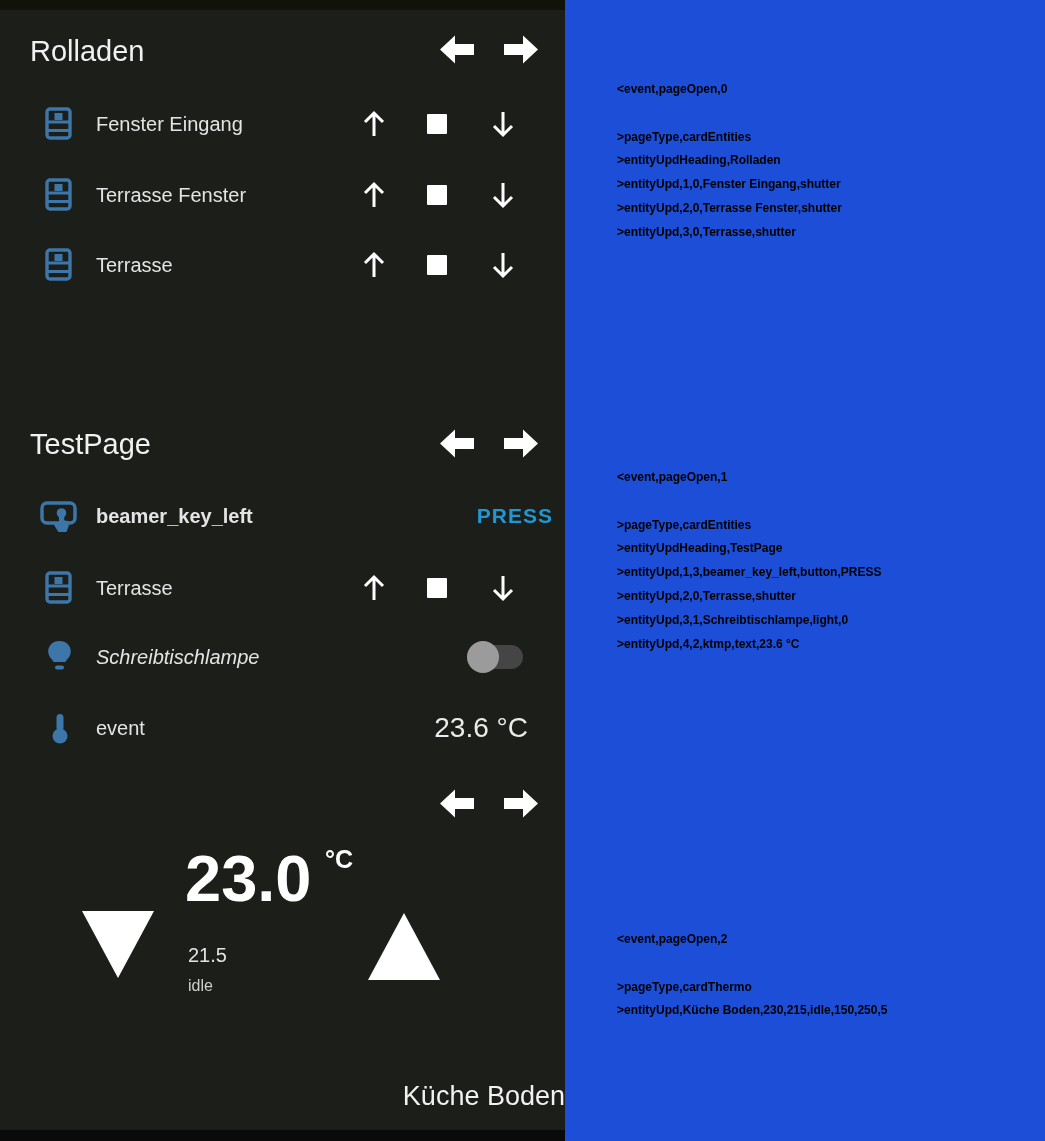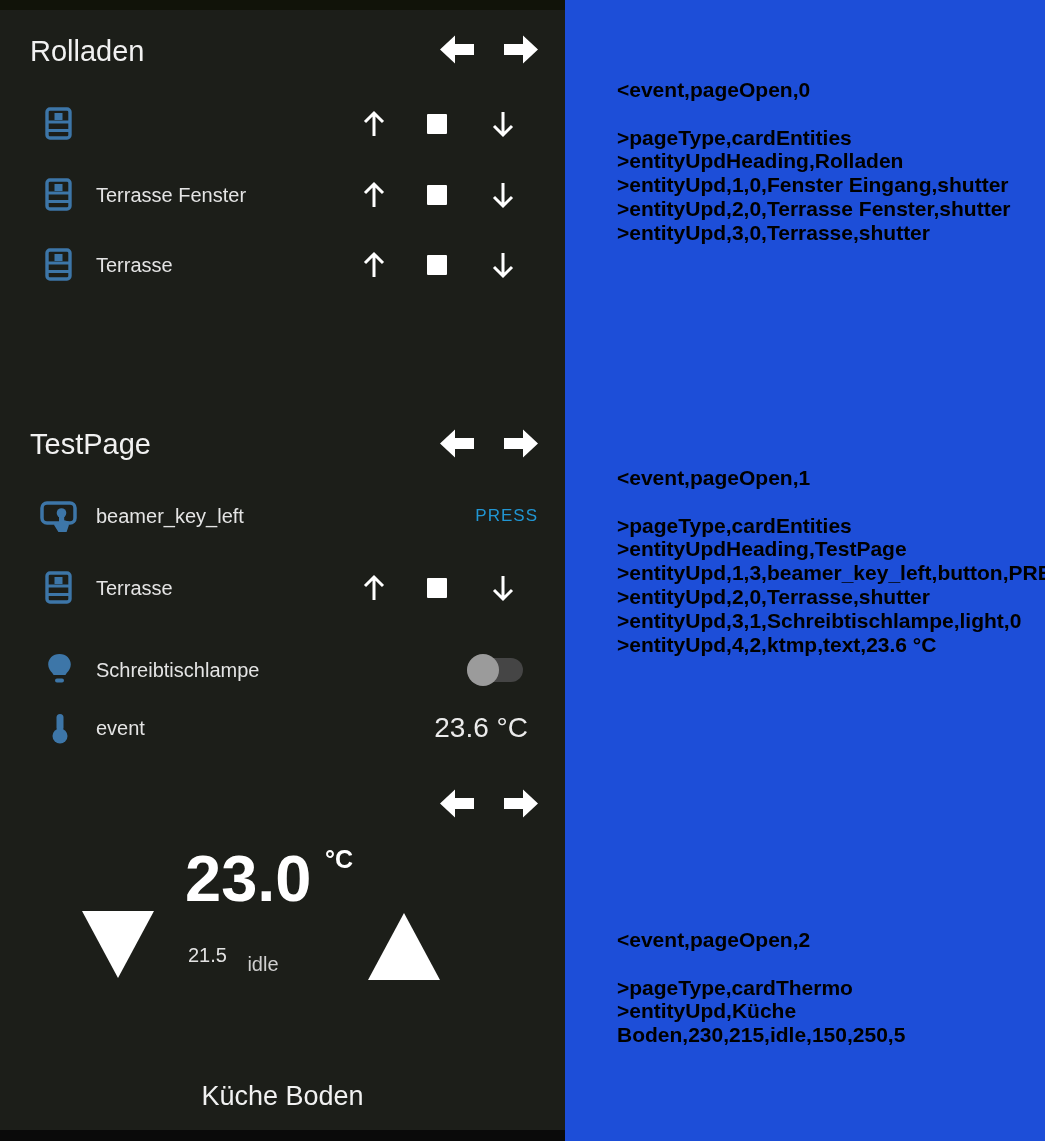--- a/index.html
+++ b/index.html
@@ -12,45 +12,45 @@
   .strip-top    { position:absolute; left:0; top:0;    width:565px; height:10px; background:#111309; }
   .strip-bottom { position:absolute; left:0; top:1130px; width:565px; height:11px; background:#0a0a0a; }
 
   .card-heading { position:absolute; left:30px; font-size:29px; color:#f1f1f1; line-height:36px; }
   .nav-btn { position:absolute; width:34px; height:35px; cursor:pointer; }
 
   .row { position:absolute; left:0; width:565px; height:40px; }
   .row .e-icon { position:absolute; }
   .row .e-label { position:absolute; left:96px; top:0; line-height:40px; font-size:20px; color:#e4e4e4; }
   .row .e-value { position:absolute; right:37px; top:0; line-height:40px; font-size:28px; color:#ebebeb; }
-  .row .e-press { position:absolute; right:27px; top:0; line-height:40px; font-size:17px;
+  .row .e-press { position:absolute; right:12px; top:0; line-height:40px; font-size:21px;
                   letter-spacing:1px; color:#2196d3; cursor:pointer; }
   .btn-up   { position:absolute; left:360px; top:5px;  width:28px; height:30px; cursor:pointer; }
   .btn-stop { position:absolute; left:427px; top:10px; width:20px; height:20px; cursor:pointer; }
   .btn-stop .sq { width:20px; height:20px; background:#ffffff; border-radius:1px; }
   .btn-down { position:absolute; left:489px; top:5px;  width:28px; height:30px; cursor:pointer; }
 
   .toggle { position:absolute; right:42px; top:4px; width:56px; height:32px; cursor:pointer; }
   .toggle .track { position:absolute; left:0; top:4px; width:56px; height:24px; border-radius:12px; background:#454545; }
   .toggle .knob  { position:absolute; left:0; top:0; width:32px; height:32px; border-radius:50%; background:#9b9b9b; }
 
   
   .temp-big  { position:absolute; left:185px; top:843px; font-size:65px; font-weight:bold;
                color:#ffffff; line-height:72px; }
   .temp-unit { position:absolute; left:325px; top:845px; font-size:25px; font-weight:bold; color:#ffffff; }
   .tri-btn   { position:absolute; width:72px; height:67px; cursor:pointer; }
   .t-target  { position:absolute; left:188px; width:150px; text-align:left; top:944px;
                font-size:20px; color:#e2e2e2; }
-  .t-state   { position:absolute; left:188px; width:150px; text-align:center; top:953px;
-               font-size:20px; color:#cfcfcf; }
-  .t-heading { position:absolute; left:0; width:565px; text-align:center; top:1081px;
+  .t-state   { position:absolute; left:188px; width:150px; text-align:left; top:977px;
+               font-size:16px; color:#cfcfcf; }
+  .t-heading { position:absolute; left:0; width:565px; text-align:right; top:1081px;
                font-size:27px; color:#f1f1f1; }
 
   
-  .log { position:absolute; left:617px; font-size:21px; font-weight:bold; color:#000000;
+  .log { position:absolute; left:617px; font-size:12px; font-weight:bold; color:#000000;
          line-height:23.8px; white-space:pre-line; }
   .log-1 { top:78px; }
   .log-2 { top:466px; }
   .log-3 { top:928px; }
 </style>
 </head>
 <body>
 
 <div class="stage">
 
@@ -70,20 +70,21 @@
       </svg>
     </div>
 
     <div class="row" style="top:104px;">
       <svg class="e-icon" style="left:45px; top:3px;" width="27" height="33" viewBox="0 0 27 33">
         <rect x="2" y="2" width="23" height="29" rx="3" fill="none" stroke="#3d76a8" stroke-width="3.4"></rect>
         <rect x="9.5" y="6" width="8" height="7" fill="#3d76a8"></rect>
         <line x1="3" y1="15" x2="24" y2="15" stroke="#3d76a8" stroke-width="3"></line>
         <line x1="3" y1="23.5" x2="24" y2="23.5" stroke="#3d76a8" stroke-width="3"></line>
       </svg>
+      <div class="e-label">Fenster Eingang</div>
       <div class="btn-up">
         <svg width="28" height="30" viewBox="0 0 28 30">
           <path d="M14 27 L14 5 M5 13 L14 4 L23 13" fill="none" stroke="#ffffff" stroke-width="3"></path>
         </svg>
       </div>
       <div class="btn-stop">
         <div class="sq"></div>
       </div>
       <div class="btn-down">
         <svg width="28" height="30" viewBox="0 0 28 30">
@@ -144,21 +145,21 @@
       <svg width="34" height="35" viewBox="0 0 34 35">
         <polygon points="0,17.5 15,3.5 15,12 34,12 34,23 15,23 15,31.5" fill="#ffffff"></polygon>
       </svg>
     </div>
     <div class="nav-btn" style="left:504px; top:426px;">
       <svg width="34" height="35" viewBox="0 0 34 35">
         <polygon points="34,17.5 19,3.5 19,12 0,12 0,23 19,23 19,31.5" fill="#ffffff"></polygon>
       </svg>
     </div>
 
-    <div class="row" style="top:496px;">
+    <div class="row" style="top:496px;font-weight:bold;">
       <svg class="e-icon" style="left:40px; top:3px;" width="38" height="36" viewBox="0 0 38 36">
         <rect x="2" y="4" width="33" height="20" rx="5" fill="none" stroke="#3d76a8" stroke-width="3.5"></rect>
         <circle cx="21.5" cy="14" r="4.8" fill="#3d76a8"></circle>
         <path d="M19 14 a2.6 2.6 0 0 1 5.2 0 v7.2 l4.6 1.3 v4 l-2.2 6.5 h-8.2 l-4.2 -6.8 v-2.6 l4.8 0.9 z" fill="#3d76a8"></path>
       </svg>
       <div class="e-label">beamer_key_left</div>
       <div class="e-press">PRESS</div>
     </div>
 
     <div class="row" style="top:568px;">
@@ -177,21 +178,21 @@
       <div class="btn-stop">
         <div class="sq"></div>
       </div>
       <div class="btn-down">
         <svg width="28" height="30" viewBox="0 0 28 30">
           <path d="M14 3 L14 25 M5 17 L14 26 L23 17" fill="none" stroke="#ffffff" stroke-width="3"></path>
         </svg>
       </div>
     </div>
 
-    <div class="row" style="top:650px;">
+    <div class="row" style="top:637px;font-style:italic;">
       <svg class="e-icon" style="left:46px; top:3px;" width="27" height="34" viewBox="0 0 27 34">
         <path d="M13.5 1 C20.3 1 24.8 5.8 24.8 11.4 C24.8 15 22.7 17.6 20.9 19.8 L19.4 21.9 L7.6 21.9 L6.1 19.8 C4.3 17.6 2.2 15 2.2 11.4 C2.2 5.8 6.7 1 13.5 1 Z" fill="#3d76a8"></path>
         <rect x="9" y="25.5" width="9" height="4" rx="2" fill="#3d76a8"></rect>
       </svg>
       <div class="e-label">Schreibtischlampe</div>
       <div class="toggle">
         <div class="track"></div>
         <div class="knob"></div>
       </div>
     </div>

